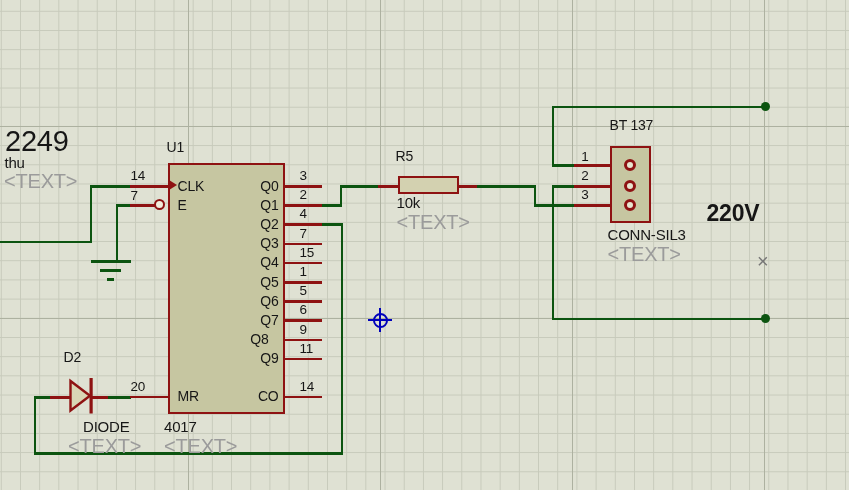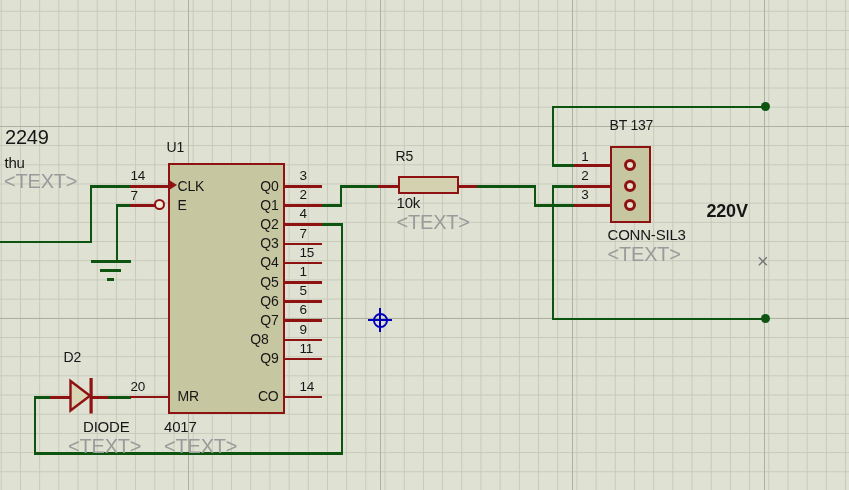--- a/index.html
+++ b/index.html
@@ -158,24 +158,24 @@
   <div class="circ" style="left:623.5px;top:159px"></div>
   <div class="circ" style="left:623.5px;top:180px"></div>
   <div class="circ" style="left:623.5px;top:199px"></div>
   <div class="lbl pin-num r" style="left:574.5px;top:149.5px;width:14px">1</div>
   <div class="lbl pin-num r" style="left:574.5px;top:169px;width:14px">2</div>
   <div class="lbl pin-num r" style="left:574.5px;top:188px;width:14px">3</div>
   <div class="lbl ref" style="left:609.5px;top:117.5px">BT 137</div>
   <div class="lbl val" style="left:607.5px;top:227px">CONN-SIL3</div>
   <div class="lbl ph gray" style="left:607.5px;top:243.5px">&lt;TEXT&gt;</div>
 
-  <div class="lbl" style="left:5px;top:126.5px;font-size:20px">2249</div>
+  <div class="lbl" style="left:5px;top:126.5px;font-size:29px">2249</div>
   <div class="lbl" style="left:4.5px;top:154.5px;font-size:15px">thu</div>
   <div class="lbl ph gray" style="left:4px;top:171px">&lt;TEXT&gt;</div>
-  <div class="lbl" style="left:706.5px;top:201.5px;font-size:18px;font-weight:bold">220V</div>
+  <div class="lbl" style="left:706.5px;top:201.5px;font-size:23px;font-weight:bold">220V</div>
   <div class="lbl" style="left:757px;top:251px;font-size:20px;color:var(--cross-marker,#777)">×</div>
 
   <div style="position:absolute;left:368px;top:308px;width:24px;height:24px">
     <div style="position:absolute;left:4.5px;top:4.5px;width:15px;height:15px;box-sizing:border-box;border:2px solid var(--origin-marker,#0000bb);border-radius:50%"></div>
     <div class="blue" style="position:absolute;left:0;top:11px;width:24px;height:2px"></div>
     <div class="blue" style="position:absolute;left:11px;top:0;width:2px;height:24px"></div>
   </div>
 
 </div>
 

